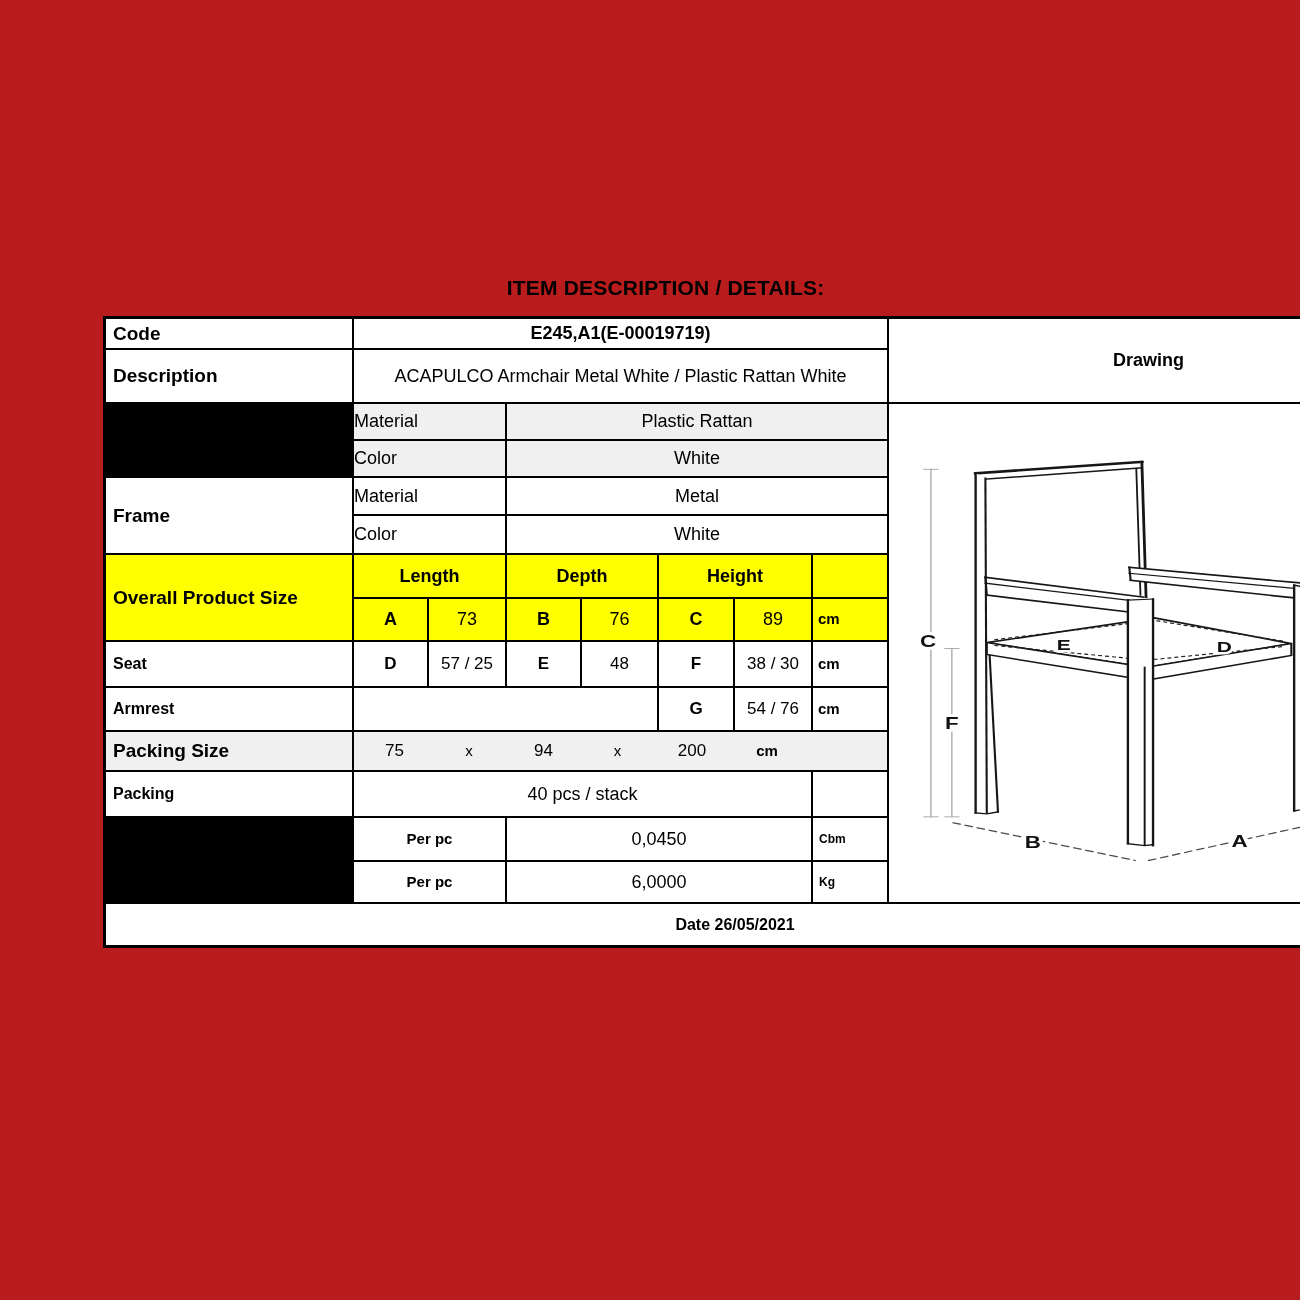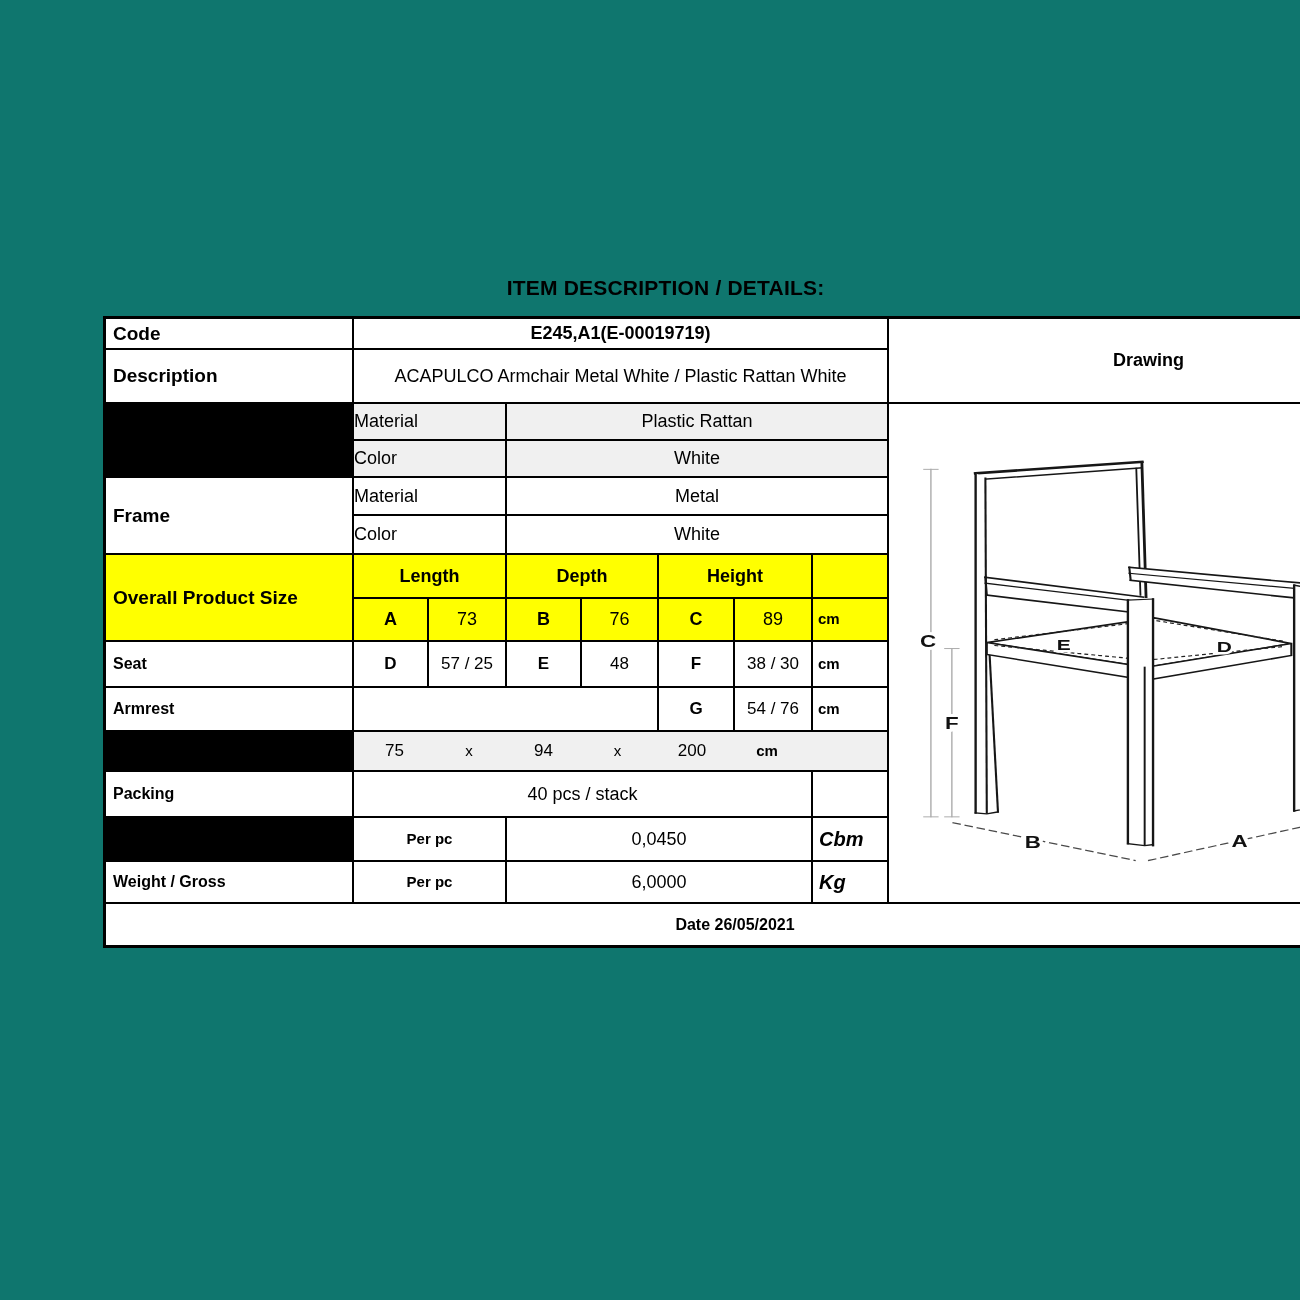--- a/index.html
+++ b/index.html
@@ -3,21 +3,21 @@
 <meta charset="utf-8">
 <style>
   :root{
     --yellow:#ffff00;
     --gray:#f0f0f0;
     --border:#000000;
   }
   *{box-sizing:border-box;margin:0;padding:0;}
   html,body{width:1300px;height:1300px;background:#ffffff;
     font-family:"Liberation Sans","DejaVu Sans",sans-serif;color:#000;}
-  #stage{position:relative;width:1300px;height:1300px;overflow:hidden;background:#0f766e;}
+  #stage{position:relative;width:1300px;height:1300px;overflow:hidden;background:#b91c1c;}
 
   .doc-title{
     position:absolute;left:103px;top:276px;width:1125px;
     text-align:center;font-size:21px;font-weight:bold;letter-spacing:.2px;
   }
 
   .tbl{
     position:absolute;left:103px;top:316px;width:1264px;height:632px;
     display:grid;
     grid-template-columns:246px 73px 76px 73px 75px 74px 76px 74px 1fr;
@@ -27,21 +27,21 @@
     border:3px solid var(--border);
   }
   .c{background:#fff;display:flex;align-items:center;justify-content:center;
      font-size:18px;line-height:1.25;text-align:center;}
   .left{justify-content:flex-start;text-align:left;}
   .lab{justify-content:flex-start;padding-left:7px;font-weight:bold;font-size:19px;text-align:left;}
   .lab-sm{font-size:16px;}
   .bold{font-weight:bold;}
   .sz17{font-size:17px;}
   .unit{justify-content:flex-start;padding-left:5px;font-weight:bold;font-size:15px;text-align:left;}
-  .unit2{justify-content:flex-start;padding-left:6px;font-weight:bold;font-size:20px;text-align:left;font-style:italic;}
+  .unit2{justify-content:flex-start;padding-left:6px;font-weight:bold;font-size:12px;text-align:left;}
   .perpc{font-weight:bold;font-size:15px;}
   .gray{background:var(--gray);}
   .yellow{background:var(--yellow);}
   .desc-cell{padding:2px 28px;}
   .date-cell{font-weight:bold;font-size:16px;}
   .drawing-hdr{font-weight:bold;font-size:18px;padding-left:44px;}
 
   .psz{display:grid;grid-template-columns:73px 76px 73px 75px 74px 76px 1fr;
        align-items:center;padding:0;}
   .psz>span{display:flex;align-items:center;justify-content:center;font-size:17px;padding-left:8px;}
@@ -196,39 +196,39 @@
     <div class="c bold sz17" style="grid-area:9/6/10/7">F</div>
     <div class="c sz17" style="grid-area:9/7/10/8">38 / 30</div>
     <div class="c unit" style="grid-area:9/8/10/9">cm</div>
 
     <div class="c lab lab-sm" style="grid-area:10/1/11/2">Armrest</div>
     <div class="c" style="grid-area:10/2/11/6"></div>
     <div class="c bold sz17" style="grid-area:10/6/11/7">G</div>
     <div class="c sz17" style="grid-area:10/7/11/8">54 / 76</div>
     <div class="c unit" style="grid-area:10/8/11/9">cm</div>
 
+    <div class="c lab gray" style="grid-area:11/1/12/2">Packing Size</div>
     <div class="c gray psz" style="grid-area:11/2/12/9">
       <span>75</span>
       <span class="x-sep">x</span>
       <span>94</span>
       <span class="x-sep">x</span>
       <span>200</span>
       <span class="p-unit">cm</span>
       <span></span>
     </div>
 
     <div class="c lab lab-sm" style="grid-area:12/1/13/2">Packing</div>
     <div class="c" style="grid-area:12/2/13/8">40 pcs / stack</div>
     <div class="c" style="grid-area:12/8/13/9"></div>
 
     <div class="c perpc" style="grid-area:13/2/14/4">Per pc</div>
     <div class="c" style="grid-area:13/4/14/8">0,0450</div>
     <div class="c unit2" style="grid-area:13/8/14/9">Cbm</div>
 
-    <div class="c lab lab-sm" style="grid-area:14/1/15/2">Weight / Gross</div>
     <div class="c perpc" style="grid-area:14/2/15/4">Per pc</div>
     <div class="c" style="grid-area:14/4/15/8">6,0000</div>
     <div class="c unit2" style="grid-area:14/8/15/9">Kg</div>
 
     <div class="c date-cell" style="grid-area:15/1/16/10">Date 26/05/2021</div>
 
   </div>
 </div>
 
 </body></html>

